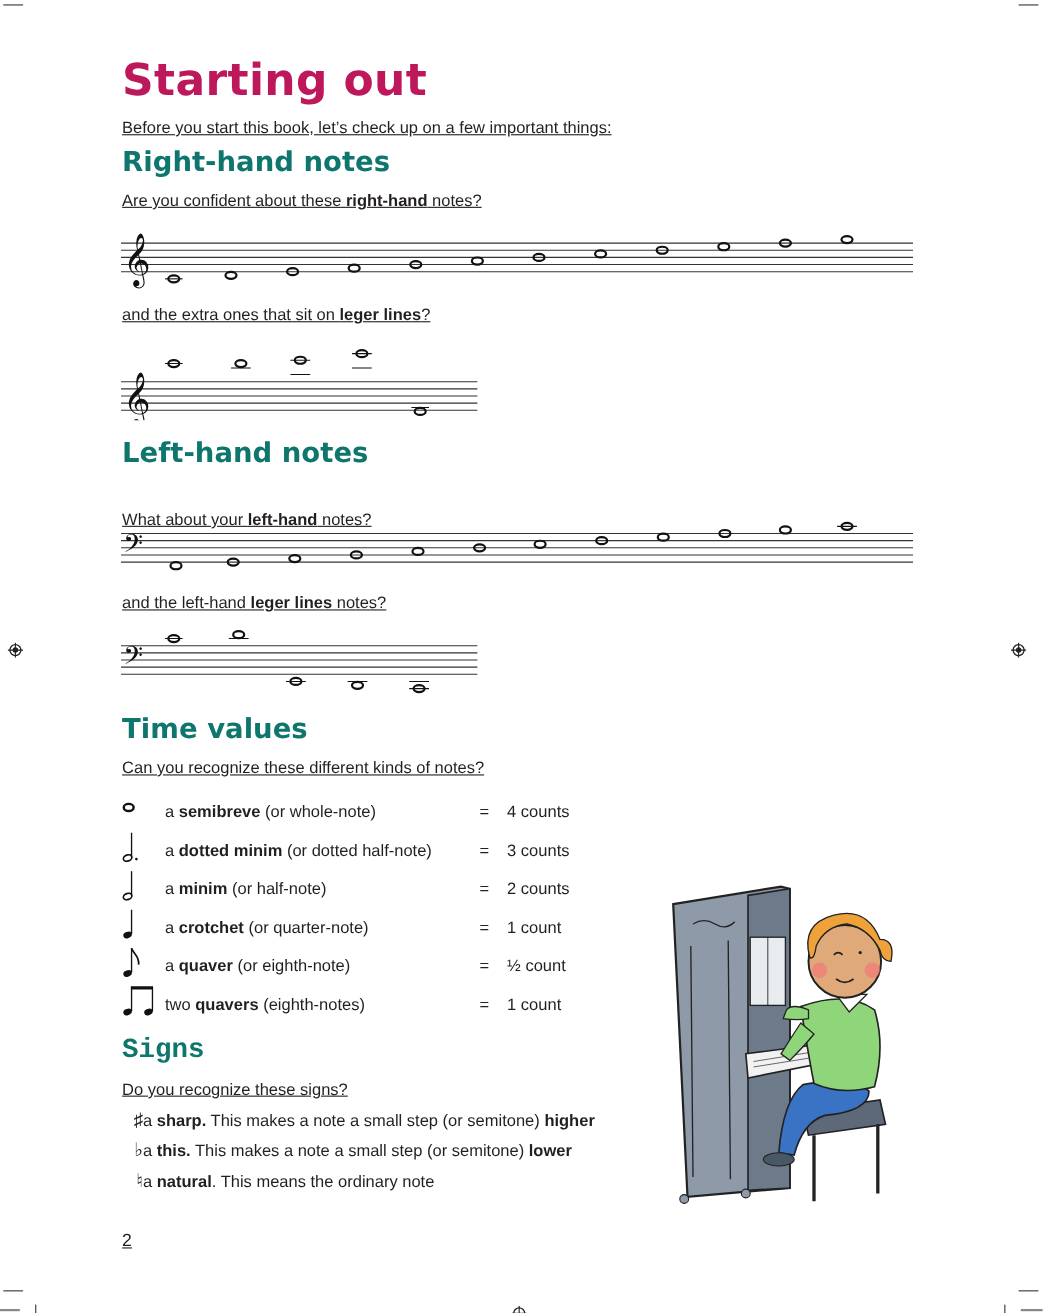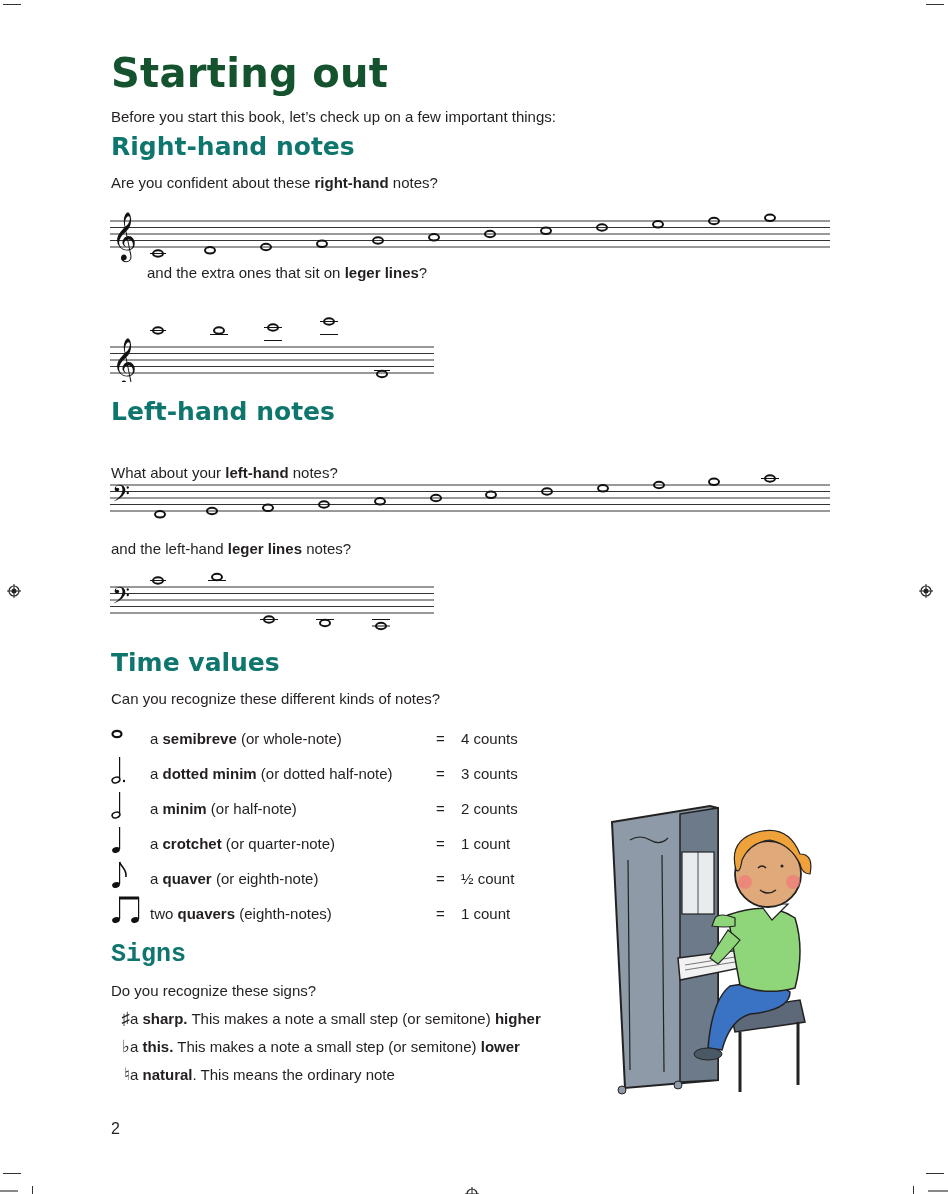--- a/index.html
+++ b/index.html
@@ -1,20 +1,20 @@
 <!DOCTYPE html>
 <html><head>
 <meta charset="utf-8">
 <style>
   html,body{margin:0;padding:0;background:#fff;}
   body{width:948px;height:1194px;position:relative;overflow:hidden;font-family:"Liberation Sans","DejaVu Sans",sans-serif;color:#231f20;}
   .abs{position:absolute;}
-  .title{left:111px;top:50px;font-size:40px;font-weight:bold;color:#14532d;letter-spacing:0.3px;font-family:"DejaVu Sans",sans-serif;}
+  .title{left:111px;top:50px;font-size:40px;font-weight:bold;color:#be185d;letter-spacing:0.3px;font-family:"DejaVu Sans",sans-serif;}
   .h2{font-size:25px;font-weight:bold;color:#0f766e;font-family:"DejaVu Sans",sans-serif;}
-  .p{font-size:15px;line-height:18px;}
+  .p{font-size:15px;line-height:18px;text-decoration:underline;}
   .p b{font-weight:bold;}
   .crop{position:absolute;background:#333;height:1px;}
   .cropv{position:absolute;background:#333;width:1px;}
   .reg{position:absolute;width:14px;height:14px;}
   .tv-row{position:absolute;left:111px;width:440px;height:30px;font-size:15px;}
   .tv-row .sym{position:absolute;left:0;top:0;width:30px;height:30px;}
   .tv-row .txt{position:absolute;left:39px;bottom:3px;white-space:nowrap;}
   .tv-row .eq{position:absolute;left:325px;bottom:3px;}
   .tv-row .cnt{position:absolute;left:350px;bottom:3px;white-space:nowrap;}
   .sign-row{position:absolute;left:111px;font-size:15px;white-space:nowrap;text-align:right;}
@@ -78,21 +78,21 @@
     <ellipse cx="324" cy="37.3" rx="5" ry="3.2"></ellipse>
     <ellipse cx="380" cy="34" rx="5" ry="3.2"></ellipse>
     <ellipse cx="436" cy="30.8" rx="5" ry="3.2"></ellipse>
     <ellipse cx="492" cy="27.5" rx="5" ry="3.2"></ellipse>
     <ellipse cx="548" cy="24.3" rx="5" ry="3.2"></ellipse>
     <ellipse cx="604" cy="21" rx="5" ry="3.2"></ellipse>
     <ellipse cx="660" cy="17.8" rx="5" ry="3.2"></ellipse>
   </g>
 </svg>
 
-<div class="abs p" style="left:111px;top:264px;margin-left:36px;">
+<div class="abs p" style="left:111px;top:278px;">
   <span>and the extra ones that sit on </span><b>leger lines</b><span>?</span>
 </div>
 
 <svg class="abs" style="left:110px;top:310px;" width="326" height="72" viewBox="0 0 326 72">
   <g stroke="#333" stroke-width="1">
     <line x1="0" y1="37" x2="324" y2="37"></line>
       <line x1="0" y1="43.5" x2="324" y2="43.5"></line>
       <line x1="0" y1="50" x2="324" y2="50"></line>
       <line x1="0" y1="56.5" x2="324" y2="56.5"></line>
       <line x1="0" y1="63" x2="324" y2="63"></line>

